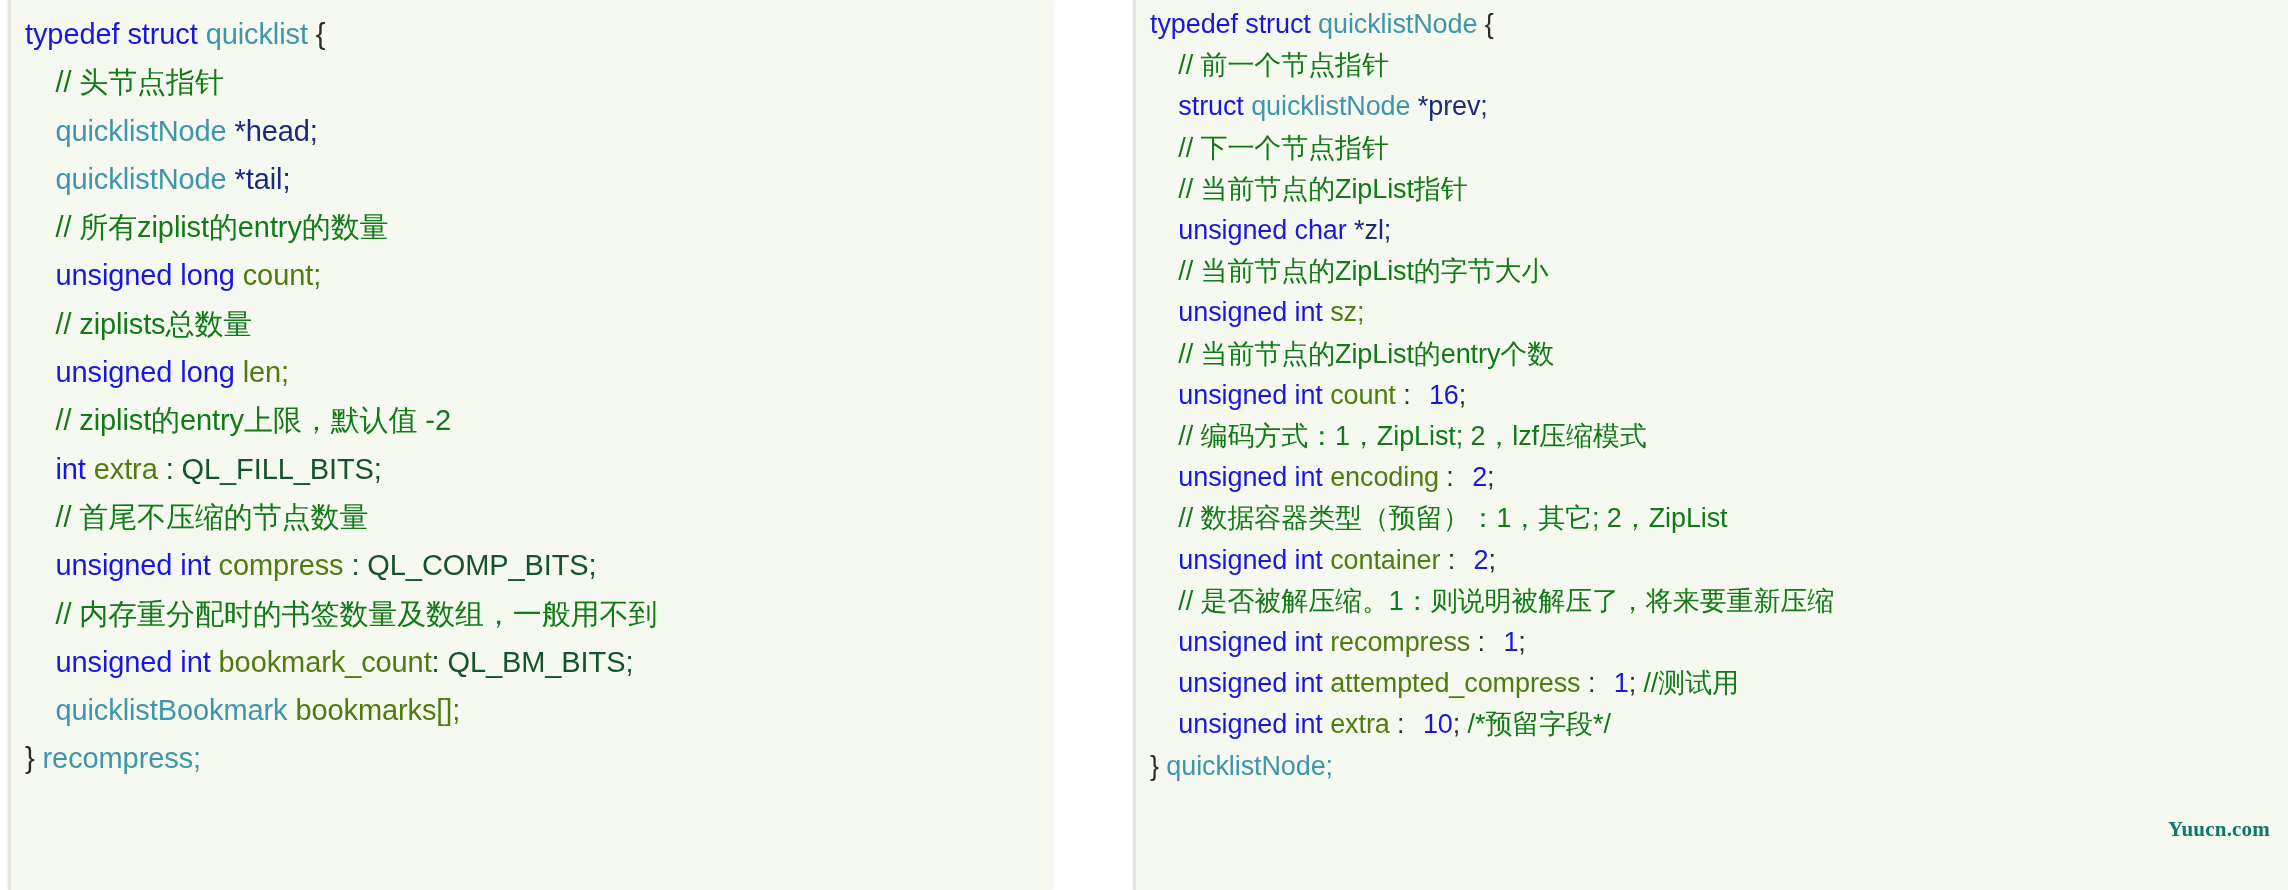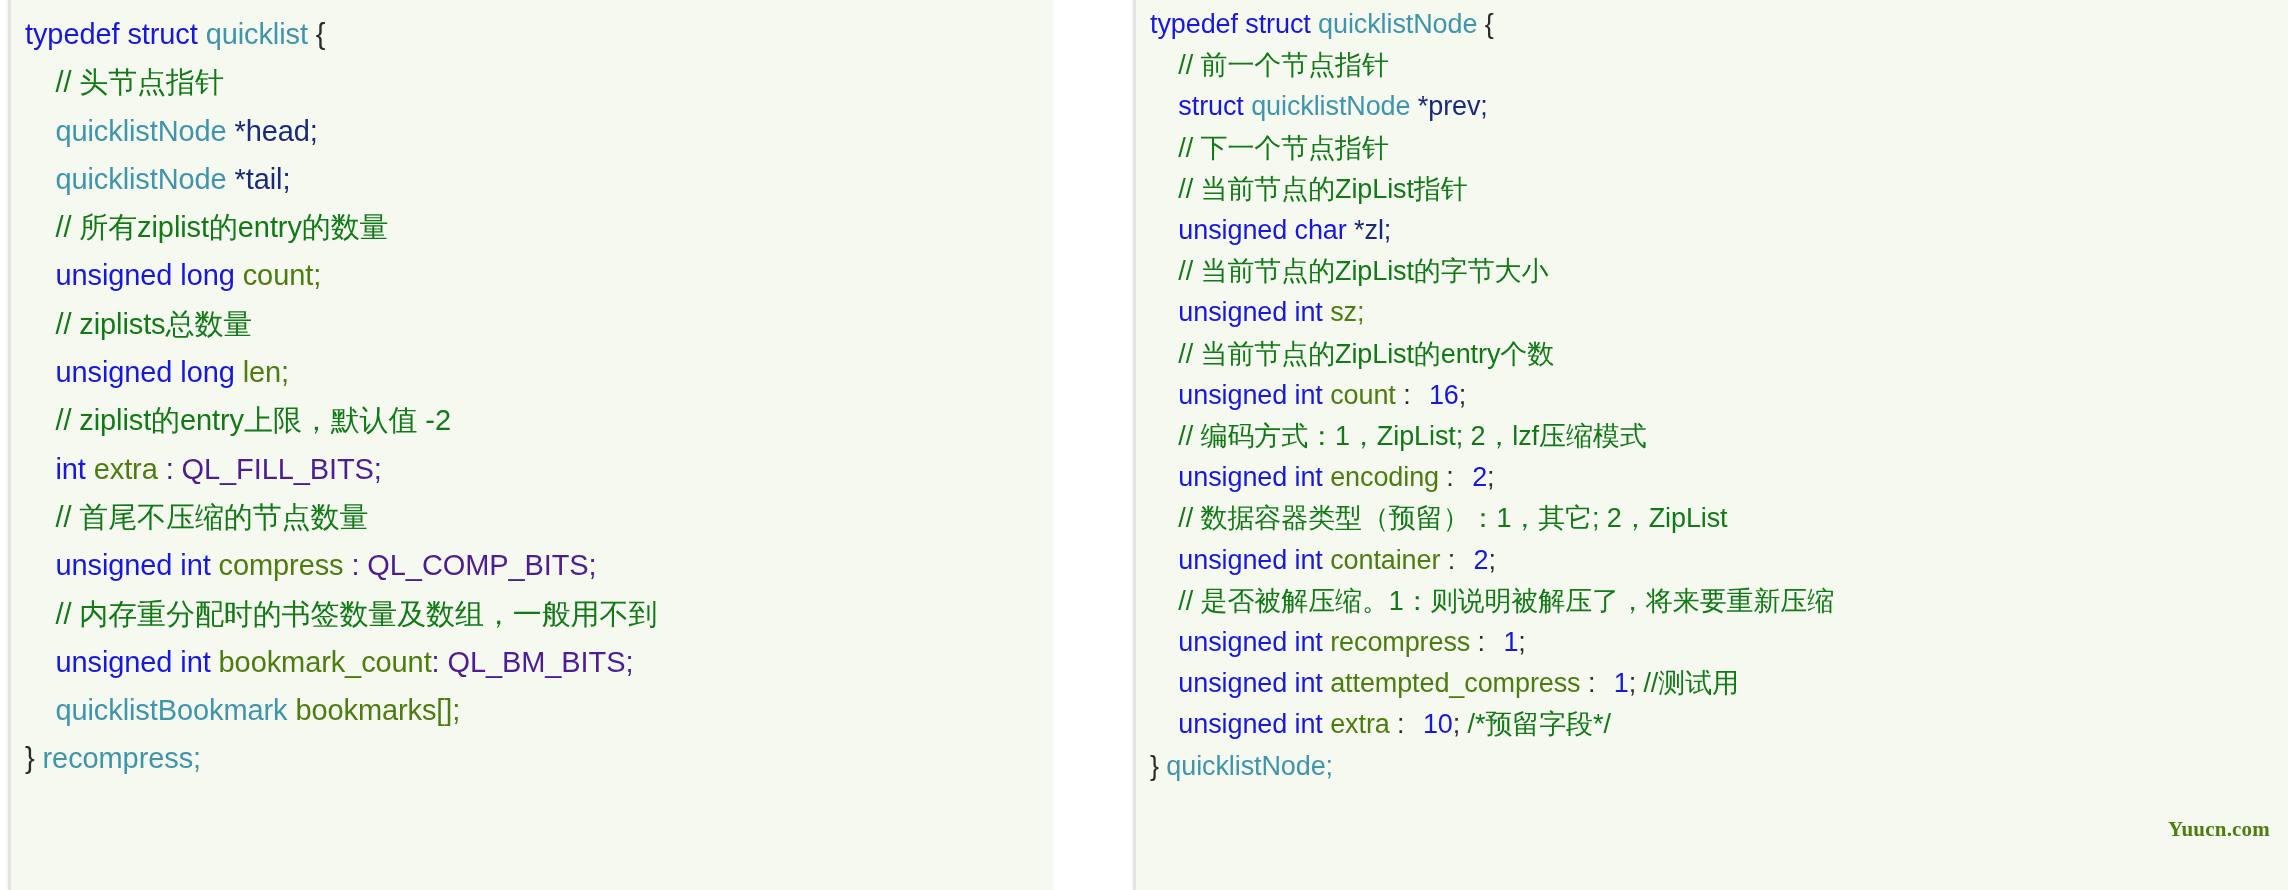--- a/index.html
+++ b/index.html
@@ -62,31 +62,31 @@
     padding-left: 14px;
   }
 
   .ind1 { display:inline-block; width: 1.05em; }
 
   
   .kw   { color: #1717e0; }          
   .typ  { color: #3f95ab; }          
   .cmt  { color: #117a17; }          
   .id   { color: #4d7c0f; }          
-  .con  { color: #4c1d95; }          
+  .con  { color: #14532d; }          
   .num  { color: #1717e0; margin-left: 11px; }          
   .pun  { color: #2b2b2b; }          
   .star { color: #1a2a7a; }
 
   
   #watermark {
     position: absolute;
     right: 18px;
     bottom: 48px;
-    color: #4d7c0f;
+    color: #0f766e;
     font-family: "Liberation Serif", "DejaVu Serif", serif;
     font-size: 21px;
     font-weight: 700;
     letter-spacing: 0.2px;
     user-select: none;
   }
 </style>
 </head>
 <body>
 

